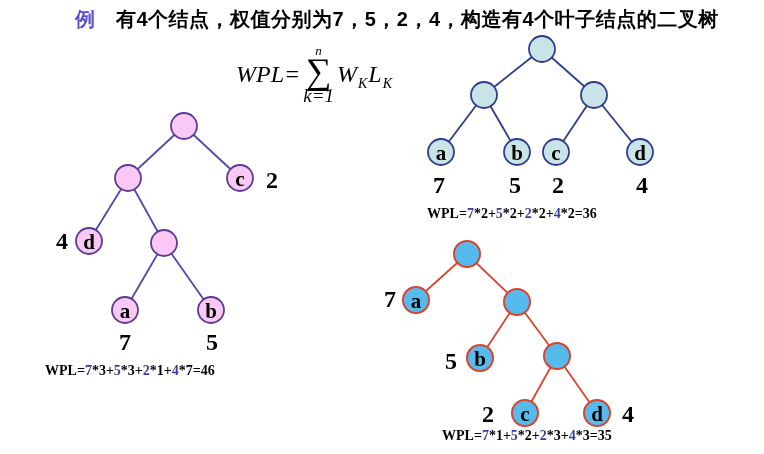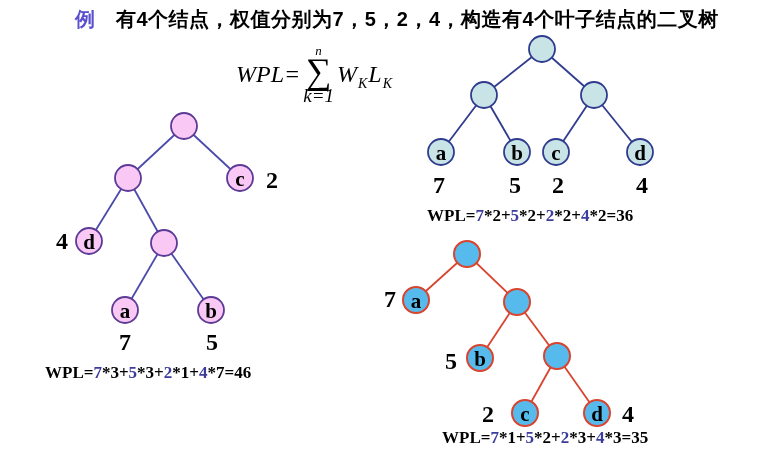--- a/index.html
+++ b/index.html
@@ -19,21 +19,21 @@
   }
   .f-lhs{font-size:24px;}
   .f-stack{display:inline-flex;flex-direction:column;align-items:center;margin:0 3px;line-height:1;}
   .f-top{font-size:13px;}
   .f-sigma{font-style:normal;font-size:36px;line-height:0.8;}
   .f-bottom{font-size:19px;}
   .f-terms{font-size:24px;letter-spacing:1px;text-align:center;}
   .f-terms sub{font-size:14px;line-height:0;}
   .wpl-line{
     position:absolute;white-space:nowrap;color:#000;
-    font-family:"Liberation Serif","DejaVu Serif",serif;font-weight:bold;font-size:17px;
+    font-family:"Liberation Serif","DejaVu Serif",serif;font-weight:bold;font-size:14px;
   }
   svg.trees{position:absolute;left:0;top:0;}
   svg.trees text{
     font-family:"Liberation Serif","DejaVu Serif",serif;font-weight:bold;fill:#000;
   }
 </style>
 </head>
 <body>
 
 <div class="stage">

